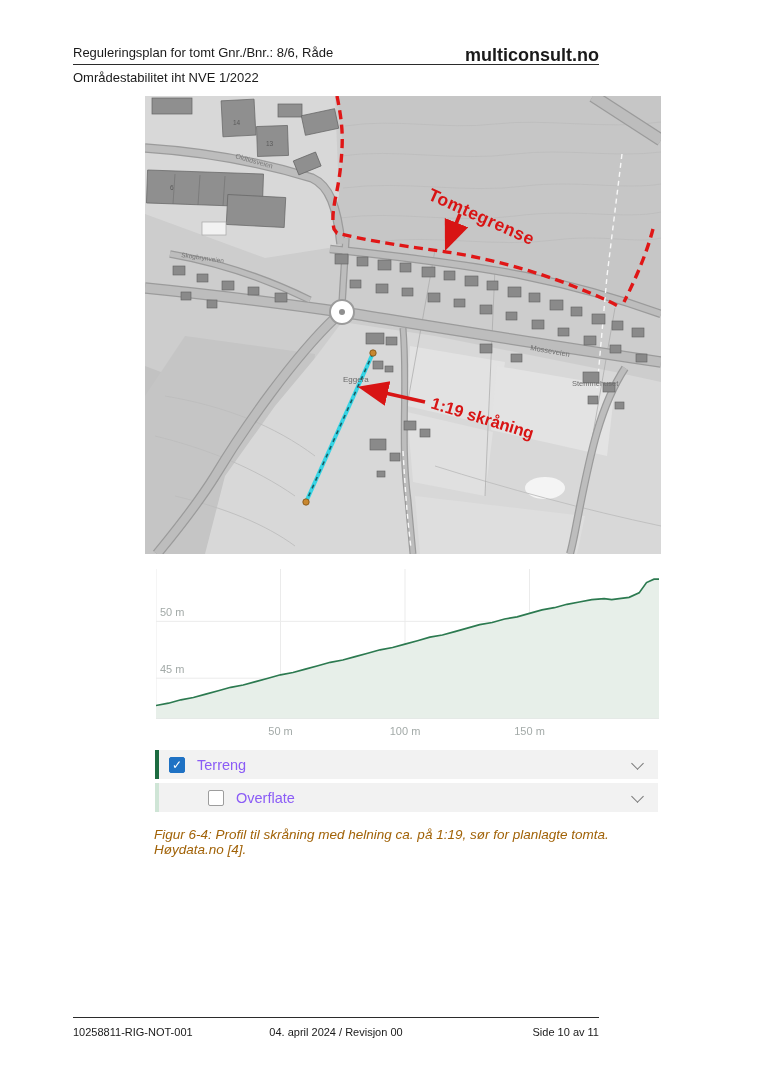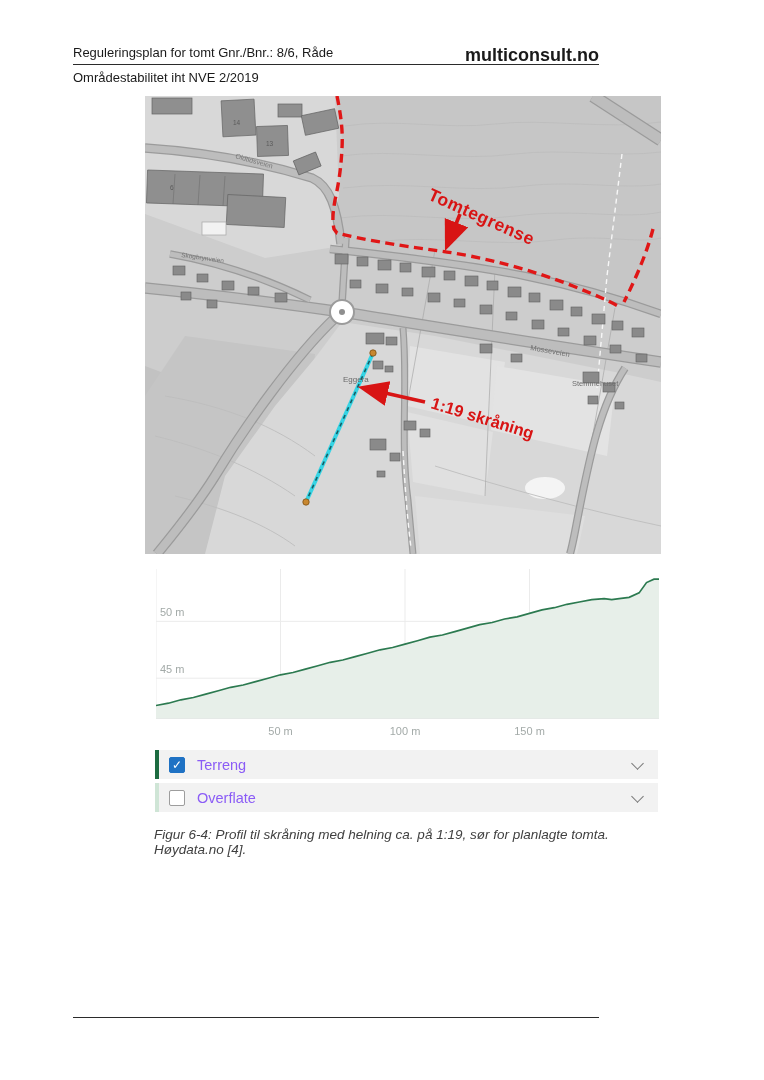--- a/index.html
+++ b/index.html
@@ -14,49 +14,49 @@
 
   
   #map-wrap{position:absolute;left:145px;top:96px;width:516px;height:458px;}
   #chart-wrap{position:absolute;left:156px;top:569px;width:503px;height:176px;}
 
   
   .layer-row{position:absolute;left:155px;width:503px;height:29px;background:#f2f2f2;
              display:flex;align-items:center;box-sizing:border-box;}
   .layer-row .bar{position:absolute;left:0;top:0;width:4px;height:100%;}
   #layer-0{top:750px;} #layer-0 .bar{background:#1c6b40;}
-  #layer-1{top:783px;} #layer-1 .bar{background:#cfe5d6;}
+  #layer-1{top:783px;padding-left:39px;} #layer-1 .bar{background:#cfe5d6;}
   .cb{width:16px;height:16px;border:1.5px solid #9d9d9d;border-radius:2px;background:#fff;
       margin-left:14px;display:flex;align-items:center;justify-content:center;box-sizing:border-box;}
   .layer-row.checked .cb{background:#1f72c4;border-color:#1f72c4;}
   .cb .tick{display:none;color:#fff;font-size:12px;line-height:1;}
   .layer-row.checked .cb .tick{display:block;}
   .layer-label{margin-left:12px;font-size:14.5px;color:#8b5cf6;}
   .chev{position:absolute;right:16px;top:9px;width:8px;height:8px;
         border-right:1.7px solid #767676;border-bottom:1.7px solid #767676;transform:rotate(45deg);}
 
   
-  .caption{position:absolute;left:154px;top:827px;width:520px;font-size:13.5px;font-style:italic;color:#404040;}
+  .caption{position:absolute;left:154px;top:827px;width:520px;font-size:13.5px;font-style:italic;color:#a16207;}
 
   
   .ftr-rule{position:absolute;left:73px;right:73px;top:1017px;border-top:1px solid #2b2b2b;}
   .ftr{position:absolute;left:73px;right:73px;top:1026px;font-size:11px;display:flex;}
   .ftr .l{flex:1;text-align:left;} .ftr .c{flex:1;text-align:center;} .ftr .r{flex:1;text-align:right;}
 
   svg text{font-family:"Liberation Sans", sans-serif;}
 </style>
 </head>
 <body>
 
 <div id="page">
 
   <div class="hdr-title">Reguleringsplan for tomt Gnr./Bnr.: 8/6, Råde</div>
   <div class="hdr-brand">multiconsult.no</div>
   <div class="hdr-rule"></div>
-  <div class="hdr-sub">Områdestabilitet iht NVE 2/2019</div>
+  <div class="hdr-sub">Områdestabilitet iht NVE 1/2022</div>
 
   <div id="map-wrap">
     <svg viewBox="0 0 516 458" width="516" height="458">
 
       <rect x="0" y="0" width="516" height="458" fill="#cdcdcd"></rect>
       <polygon points="0,0 190,0 196,150 120,162 60,140 0,118" fill="#d8d8d8"></polygon>
       <polygon points="192,0 516,0 516,219 495,212 425,192 355,176 275,166 195,150 188,126 194,99 198,49" fill="#c6c6c6"></polygon>
       <polygon points="0,270 80,300 30,458 0,458" fill="#c2c2c2"></polygon>
       <polygon points="40,240 170,258 155,458 0,458 0,300" fill="#c5c5c5"></polygon>
       <polygon points="197,226 290,240 380,258 470,276 516,286 516,458 60,458 80,380 130,310 170,262" fill="#d8d8d8"></polygon>
@@ -242,13 +242,18 @@
   <div class="layer-row" id="layer-1">
     <span class="bar"></span>
     <span class="cb"></span>
     <span class="layer-label">Overflate</span>
     <span class="chev"></span>
   </div>
 
   <div class="caption">Figur 6-4: Profil til skråning med helning ca. på 1:19, sør for planlagte tomta. Høydata.no [4].</div>
 
   <div class="ftr-rule"></div>
+  <div class="ftr">
+    <span class="l">10258811-RIG-NOT-001</span>
+    <span class="c">04. april 2024 / Revisjon 00</span>
+    <span class="r">Side 10 av 11</span>
+  </div>
 </div>
 
 </body></html>

